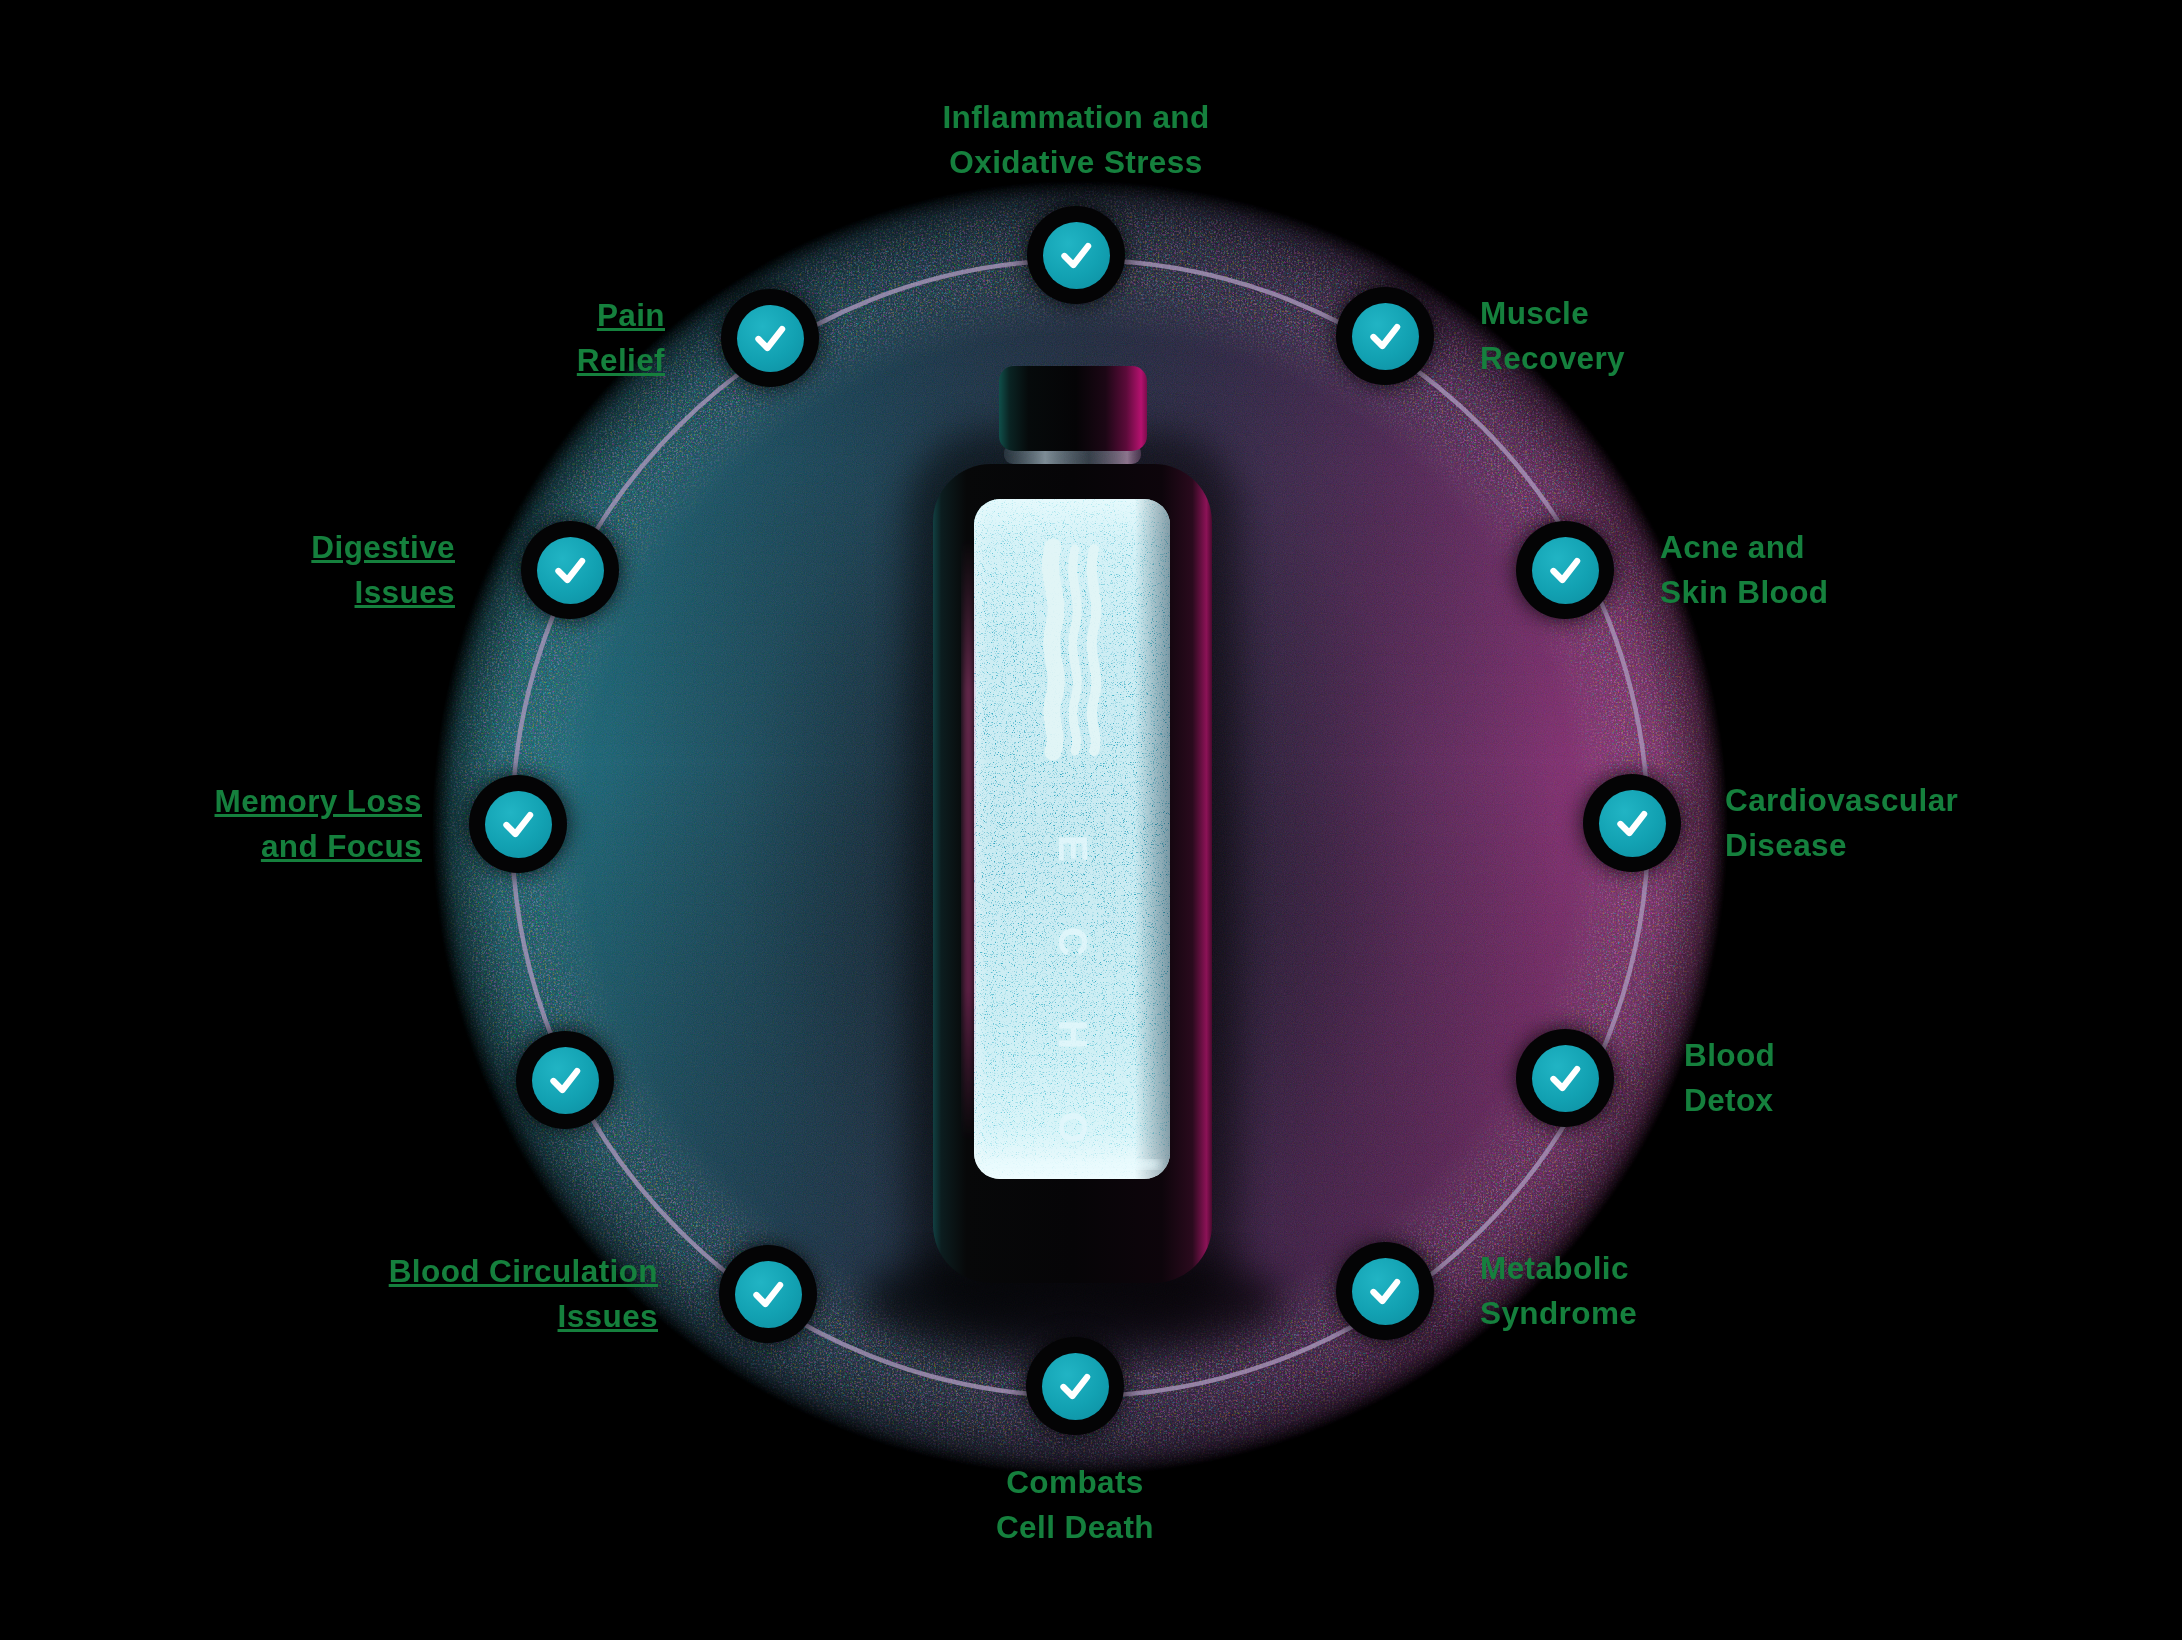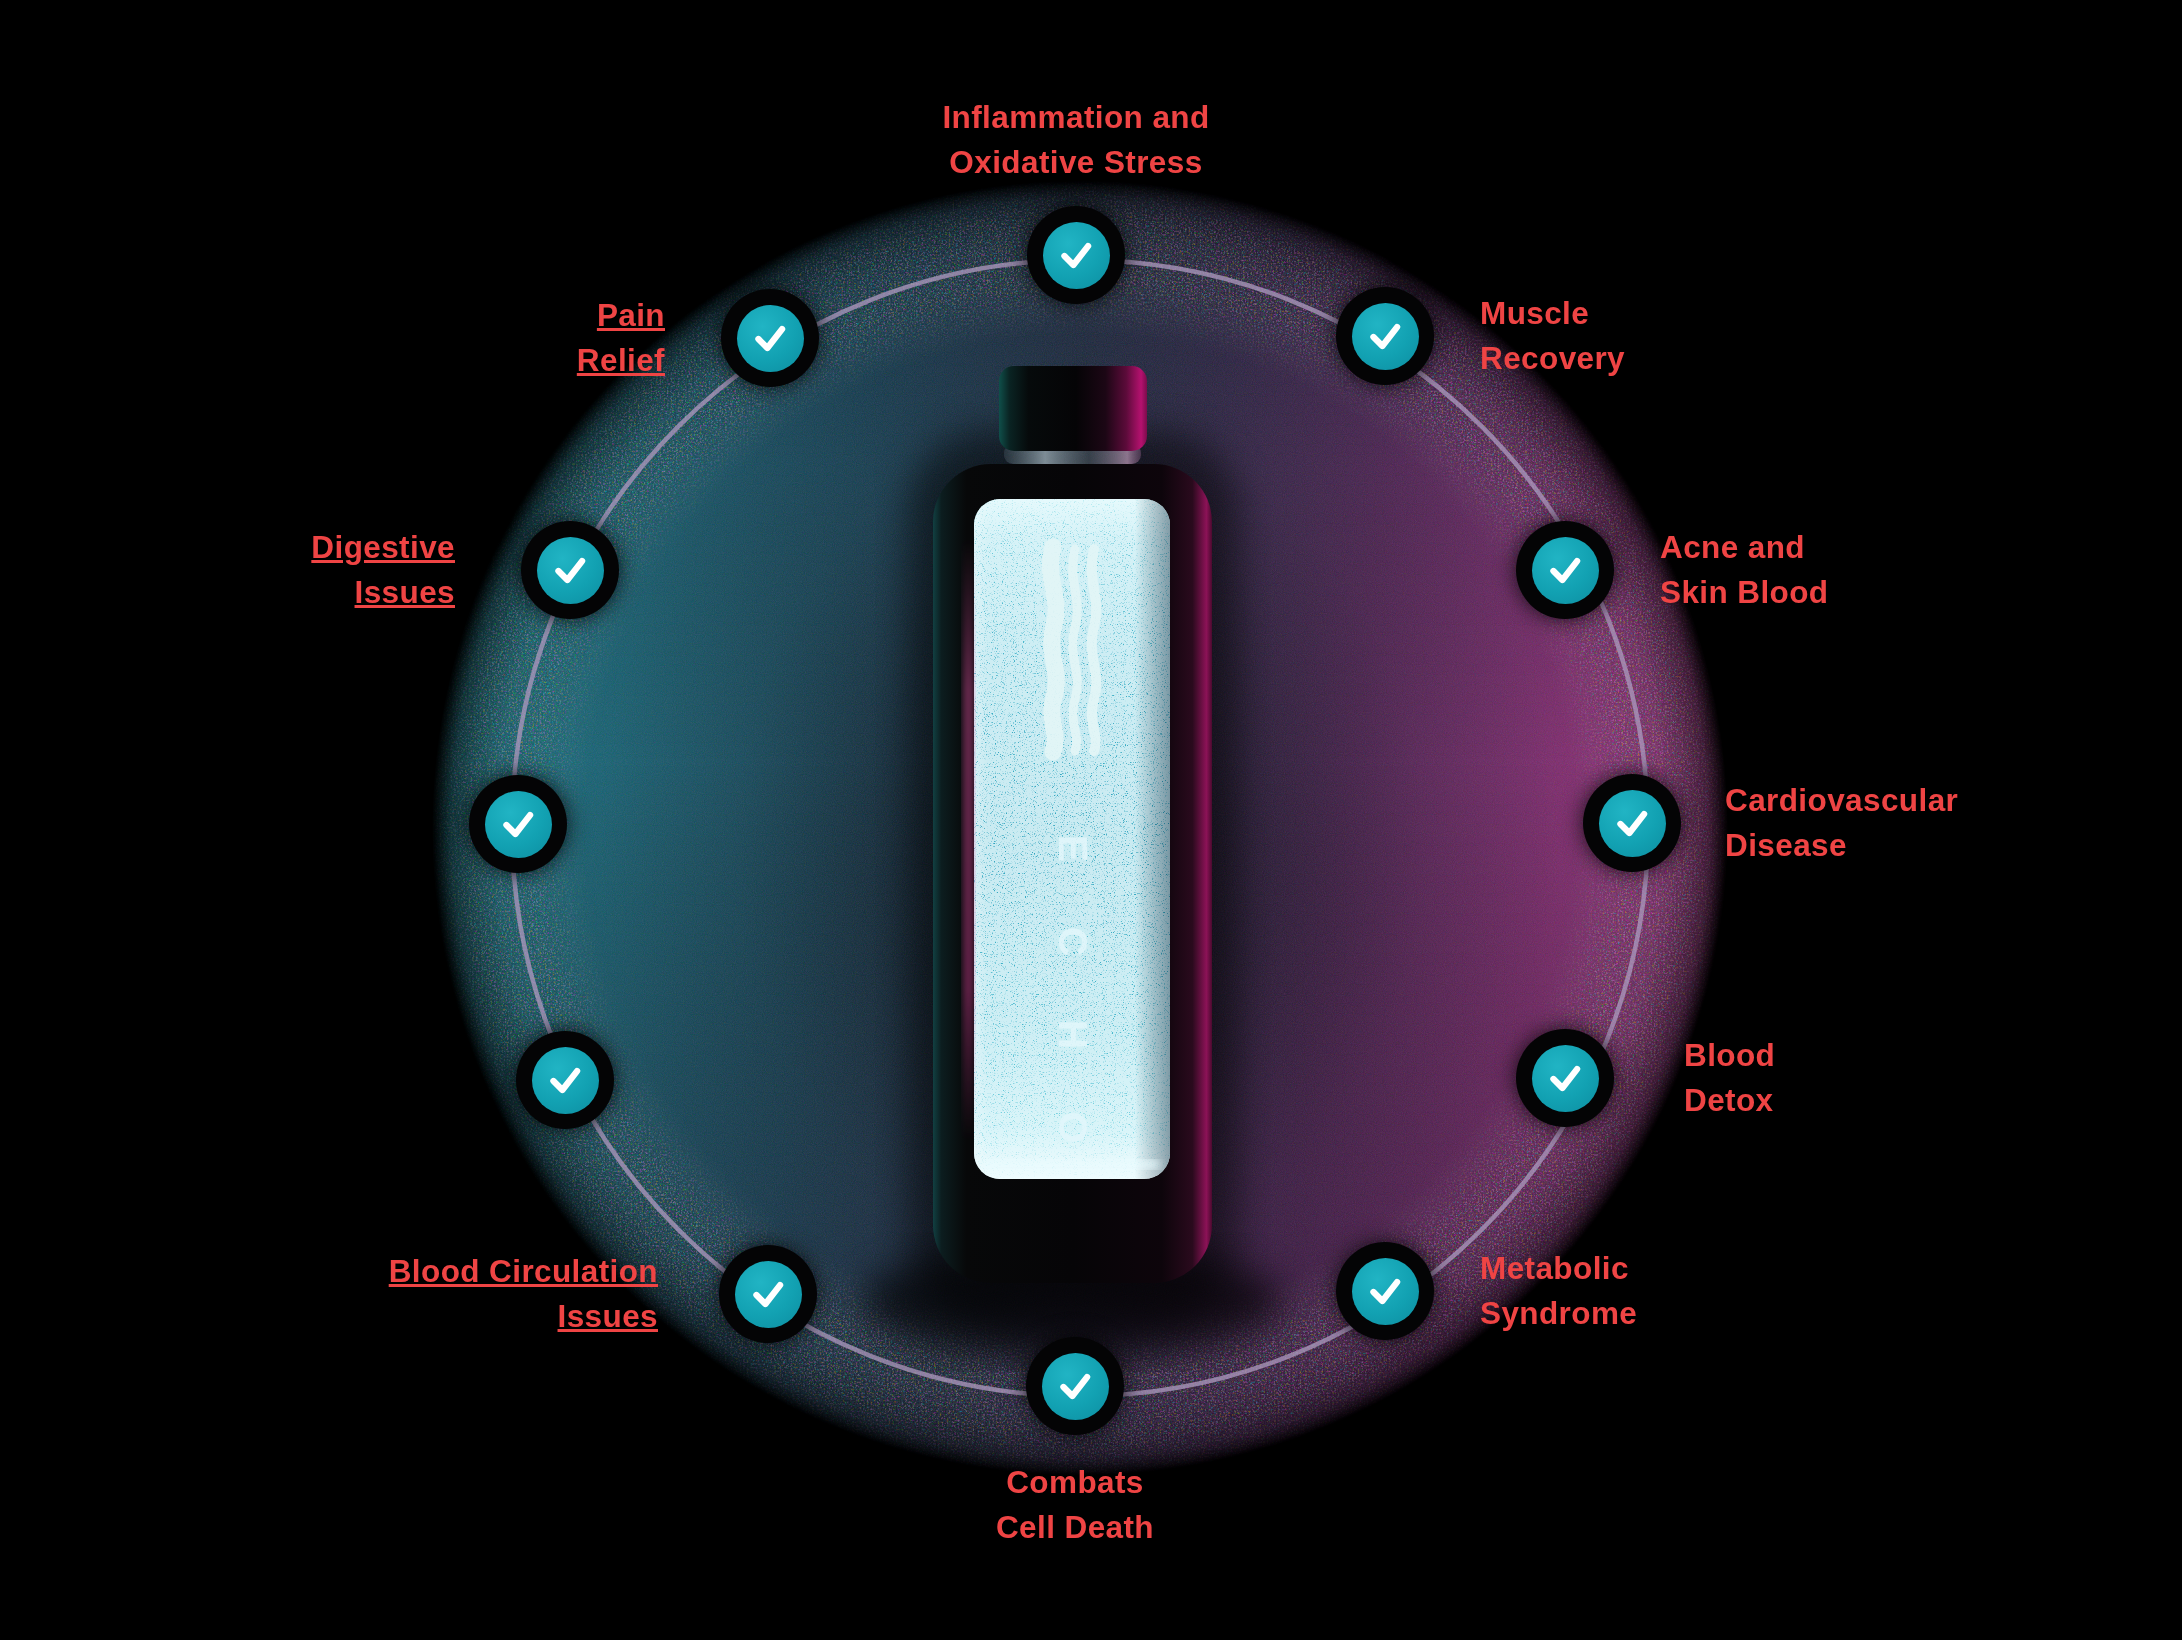--- a/index.html
+++ b/index.html
@@ -1,19 +1,19 @@
 <!DOCTYPE html>
 <html><head>
 <meta charset="utf-8">
 <style>
   html,body{margin:0;padding:0;background:#000;}
   .stage{position:relative;width:2182px;height:1640px;background:#000;overflow:hidden;
          font-family:"Liberation Sans",sans-serif;}
   .scene{position:absolute;left:0;top:0;}
-  .benefit-label{position:absolute;color:#ef4444;font-weight:bold;font-size:31.5px;
+  .benefit-label{position:absolute;color:#15803d;font-weight:bold;font-size:31.5px;
                  line-height:45px;letter-spacing:.4px;white-space:nowrap;}
   .benefit-label.align-right{text-align:right;text-decoration:underline;}
   .benefit-label.align-center{text-align:center;transform:translateX(-50%);}
   .badge{position:absolute;width:98px;height:98px;border-radius:50%;background:#040405;
          display:flex;align-items:center;justify-content:center;
          box-shadow:0 0 22px rgba(0,0,0,.85);}
   .badge-core{width:67px;height:67px;border-radius:50%;
               background:radial-gradient(circle at 38% 32%, #21b4c4 0%, #12a1b2 55%, #0d8da0 100%);
               display:flex;align-items:center;justify-content:center;}
   .check{width:42px;height:42px;}
@@ -207,20 +207,24 @@
     <div>Recovery</div>
   </div>
   <div class="benefit-label align-right" style="right:1727px;top:525px">
     <div>Digestive</div>
     <div>Issues</div>
   </div>
   <div class="benefit-label" style="left:1660px;top:525px">
     <div>Acne and</div>
     <div>Skin Blood</div>
   </div>
+  <div class="benefit-label align-right" style="right:1760px;top:779px">
+    <div>Memory Loss</div>
+    <div>and Focus</div>
+  </div>
   <div class="benefit-label" style="left:1725px;top:778px">
     <div>Cardiovascular</div>
     <div>Disease</div>
   </div>
   <div class="benefit-label" style="left:1684px;top:1033px">
     <div>Blood</div>
     <div>Detox</div>
   </div>
   <div class="benefit-label align-right" style="right:1524px;top:1249px">
     <div>Blood Circulation</div>

